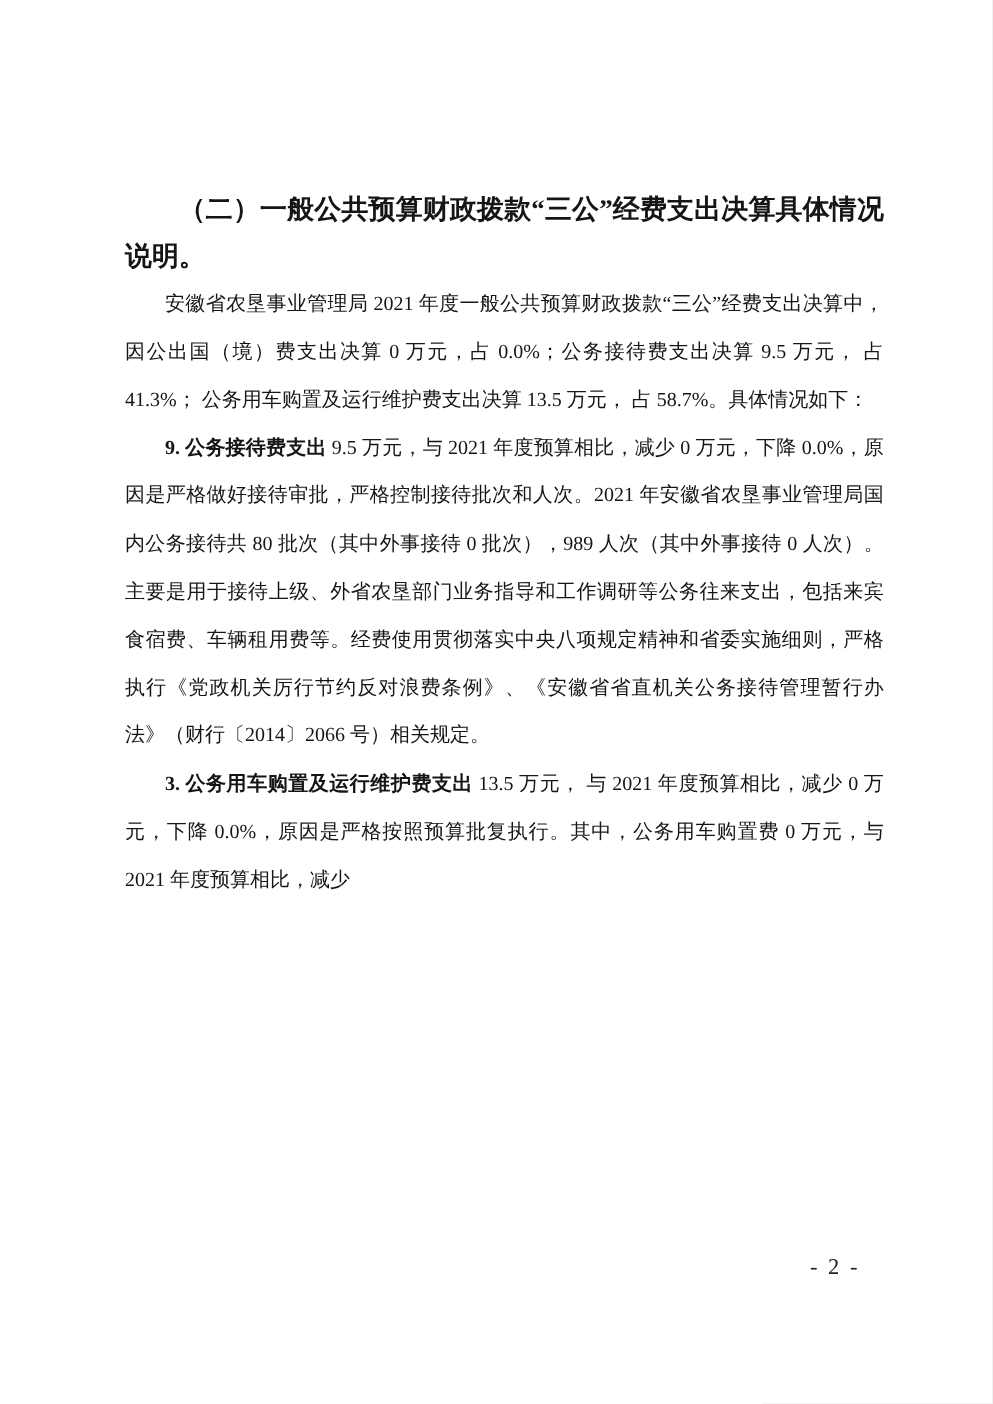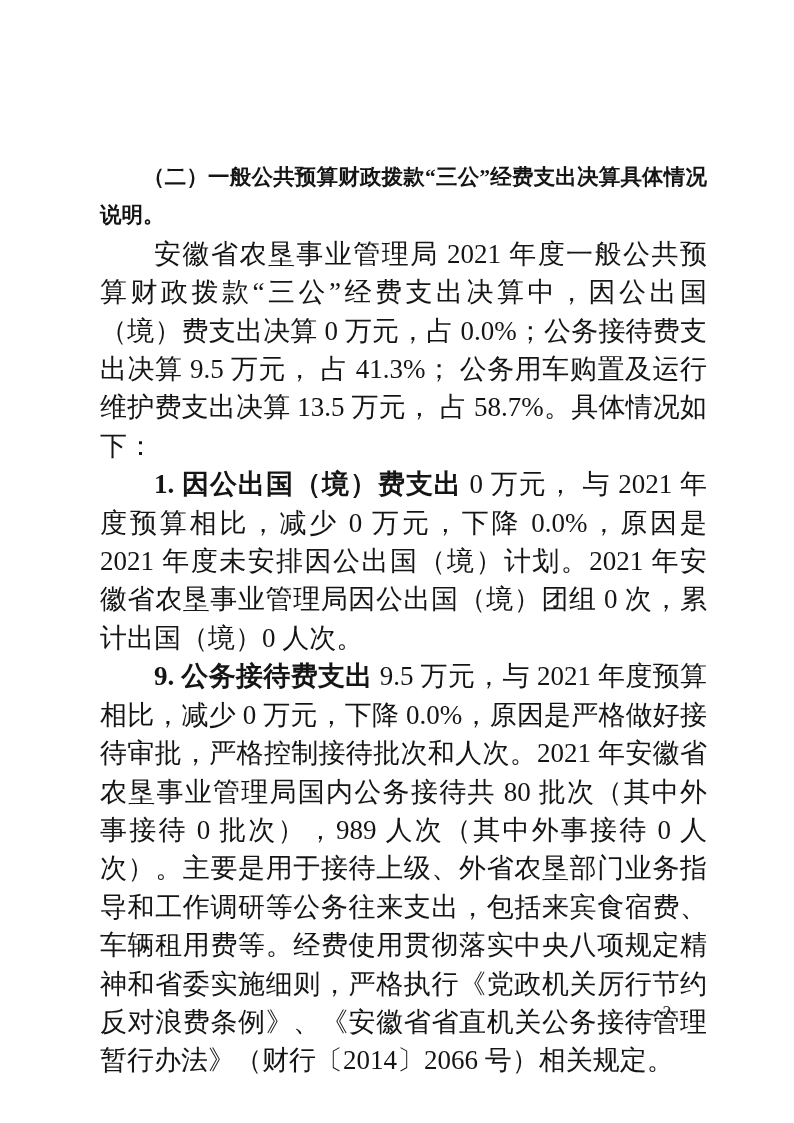--- a/index.html
+++ b/index.html
@@ -13,27 +13,27 @@
     height: 1123px;
     margin: 0 auto;
     background: #ffffff;
     font-family: "Liberation Serif", "DejaVu Serif", serif;
     color: #151515;
     overflow: hidden;
   }
   .content {
     position: absolute;
     left: 100px;
-    top: 158px;
+    top: 148px;
     width: 607px;
   }
   .content p {
     margin: 0;
     padding: 0;
-    font-size: 27px;
+    font-size: 16px;
     line-height: 38.4px;
     text-align: justify;
     text-justify: inter-ideograph;
     text-indent: 2em;
     word-break: normal;
     overflow-wrap: break-word;
   }
   .content p.heading {
     font-size: 21.5px;
     font-weight: bold;
@@ -56,21 +56,21 @@
 </head>
 <body>
 
 <div class="page">
   <div class="content">
 
     <p class="heading">（二）一般公共预算财政拨款“三公”经费支出决算具体情况说明。</p>
 
     <p>安徽省农垦事业管理局 2021 年度一般公共预算财政拨款“三公”经费支出决算中，因公出国（境）费支出决算 0 万元，占 0.0%；公务接待费支出决算 9.5 万元， 占 41.3%； 公务用车购置及运行维护费支出决算 13.5 万元， 占 58.7%。具体情况如下：</p>
 
-    <p><span class="lead">1. 因公出国（境）费支出</span><span> 0 万元， 与 2021 年度预算相比，减少 0 万元，下降 0.0%，原因是 2021 年度未安排因公出国（境）计划。2021 年安徽省农垦事业管理局因公出国（境）团组 0 次，累计出国（境）0 人次。</span></p>
 
     <p><span class="lead">9. 公务接待费支出</span><span> 9.5 万元，与 2021 年度预算相比，减少 0 万元，下降 0.0%，原因是严格做好接待审批，严格控制接待批次和人次。2021 年安徽省农垦事业管理局国内公务接待共 80 批次（其中外事接待 0 批次），989 人次（其中外事接待 0 人次）。主要是用于接待上级、外省农垦部门业务指导和工作调研等公务往来支出，包括来宾食宿费、车辆租用费等。经费使用贯彻落实中央八项规定精神和省委实施细则，严格执行《党政机关厉行节约反对浪费条例》、《安徽省省直机关公务接待管理暂行办法》（财行〔2014〕2066 号）相关规定。</span></p>
 
+    <p><span class="lead">3. 公务用车购置及运行维护费支出</span><span> 13.5 万元， 与 2021 年度预算相比，减少 0 万元，下降 0.0%，原因是严格按照预算批复执行。其中，公务用车购置费 0 万元，与 2021 年度预算相比，减少</span></p>
 
   </div>
 
   <div class="footer-pagenum">- 2 -</div>
 </div>
 
 </body></html>

